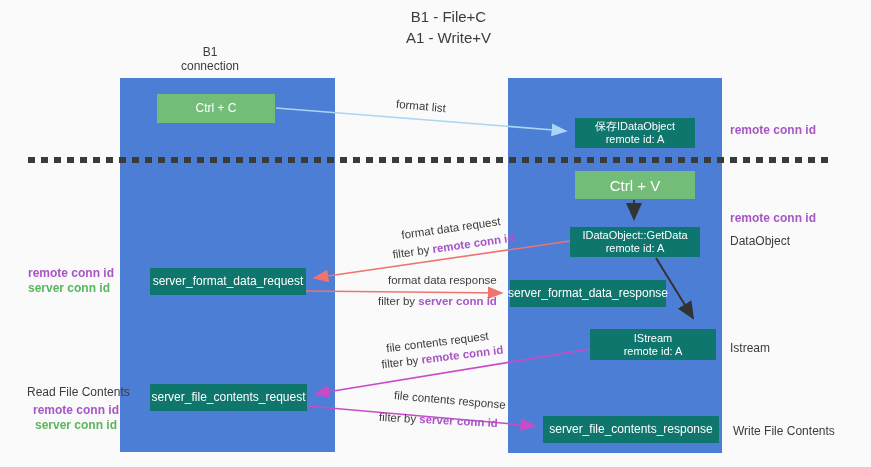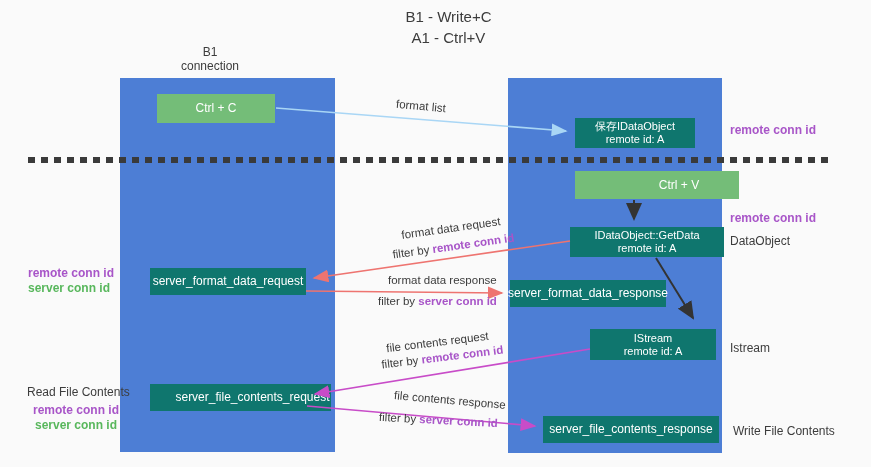--- a/index.html
+++ b/index.html
@@ -33,26 +33,26 @@
     position:absolute; z-index:2;
     display:flex; flex-direction:column; align-items:center; justify-content:center;
     color:#ffffff; text-align:center; font-size:11px; line-height:13px;
     white-space:nowrap;
   }
   .green  { background:#74bd78; }
   .orange { background:#0f766e; }
 
   #ctrl-c        { left:157px; top:94px;  width:118px; height:29px; font-size:12px; }
   #save-dataobj  { left:575px; top:118px; width:120px; height:30px; }
-  #ctrl-v        { left:575px; top:171px; width:120px; height:28px; font-size:12px;padding-left:44px; }
-  #getdata       { left:570px; top:227px; width:154px; height:30px; }
+  #ctrl-v        { left:575px; top:171px; width:120px; height:28px; font-size:15px; }
+  #getdata       { left:570px; top:227px; width:130px; height:30px; }
   #fmt-req-box   { left:150px; top:268px; width:156px; height:27px; font-size:12px; }
   #fmt-resp-box  { left:510px; top:280px; width:156px; height:27px; font-size:12px; }
   #istream-box   { left:590px; top:329px; width:126px; height:31px; }
-  #file-req-box  { left:150px; top:384px; width:157px; height:27px; font-size:12px;padding-left:24px; }
+  #file-req-box  { left:150px; top:384px; width:157px; height:27px; font-size:12px; }
   #file-resp-box { left:543px; top:416px; width:176px; height:27px; font-size:12px; }
 
   .side-label { position:absolute; font-size:12px; white-space:nowrap; z-index:3; }
   .purple { color:#a855c8; font-weight:bold; }
   .greentxt { color:#58b75c; font-weight:bold; }
   .darktxt { color:#3c3c3c; }
 
   #sl-remote-top   { left:730px; top:123px; }
   #sl-remote-mid   { left:730px; top:211px; }
   #sl-dataobject   { left:730px; top:234px; }
@@ -79,22 +79,22 @@
   #lbl-file-resp-filter{ left:379px; top:414px; transform:rotate(3deg); }
 
   .arrows { position:absolute; left:0; top:0; z-index:5; pointer-events:none; }
 </style>
 </head>
 <body>
 
 <div class="stage">
 
   <div class="title">
-    <div>B1 - Write+C</div>
-    <div>A1 - Ctrl+V</div>
+    <div>B1 - File+C</div>
+    <div>A1 - Write+V</div>
   </div>
 
   <div class="col-header" id="hdr-left">
     <div>B1</div>
     <div>connection</div>
   </div>
   <div class="col-header" id="hdr-right">
   </div>
 
   <div class="column" id="col-left"></div>

